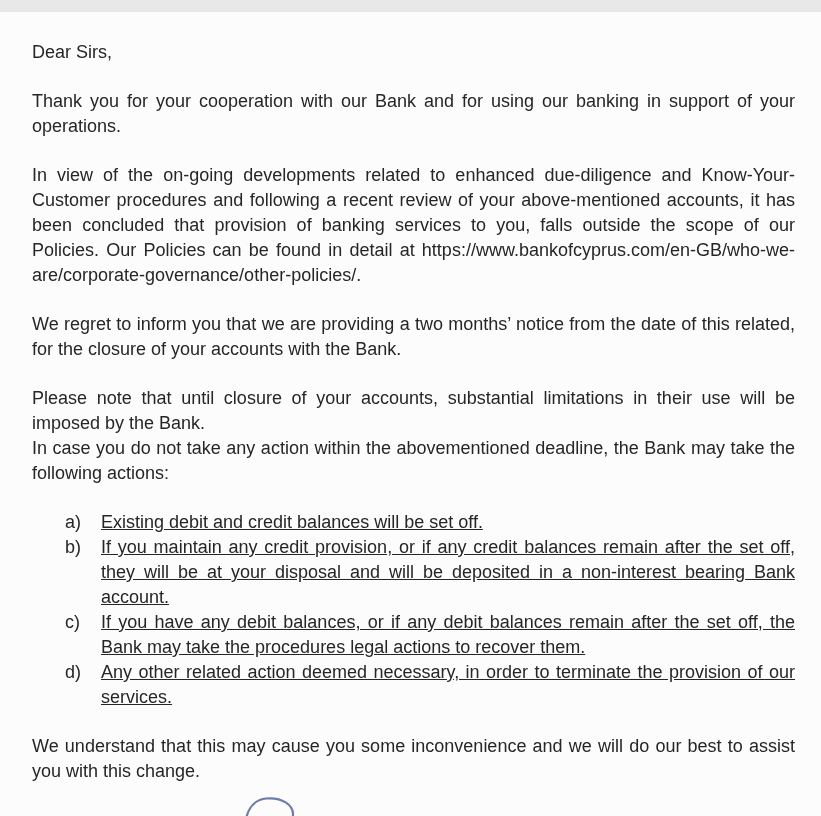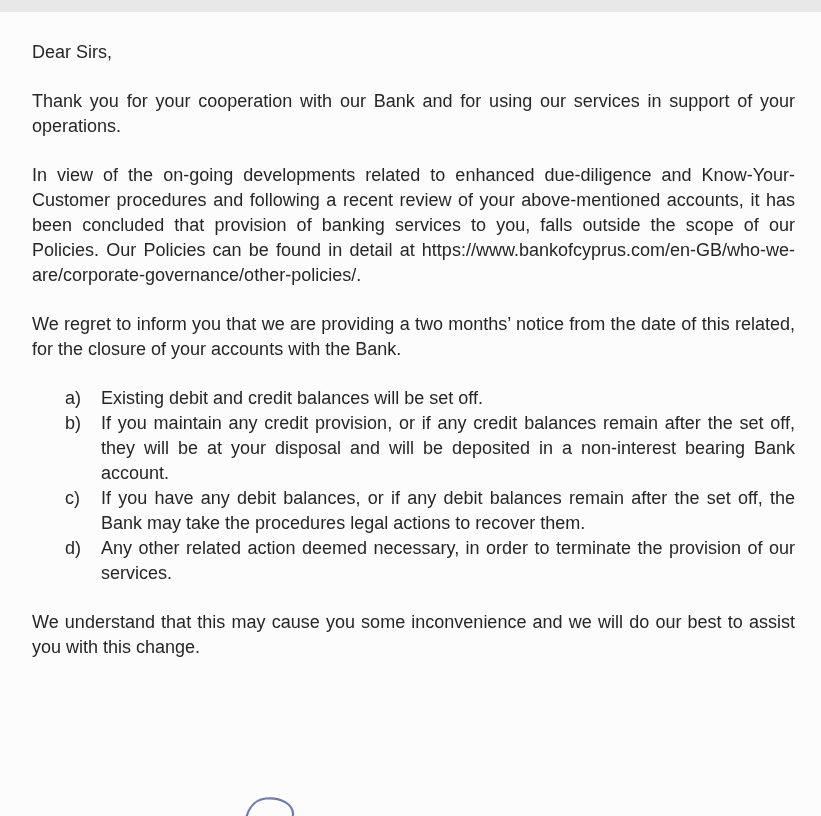--- a/index.html
+++ b/index.html
@@ -42,44 +42,49 @@
     align-items: flex-start;
   }
   .action .action-label {
     flex: 0 0 36px;
     text-align: left;
   }
   .action .action-text {
     flex: 1 1 auto;
     text-align: justify;
     word-break: break-word;
+    text-decoration: underline;
   }
   .closing { margin-bottom: 0; }
   .signature {
     position: absolute;
     left: 236px;
     top: 784px;
     width: 74px;
     height: 32px;
   }
 </style>
 </head>
 <body>
 
 <div class="page">
 
   <p class="greeting">Dear Sirs,</p>
 
 
-  <p class="para">Thank you for your cooperation with our Bank and for using our services in support of your operations.</p>
+  <p class="para">Thank you for your cooperation with our Bank and for using our banking in support of your operations.</p>
 
   <p class="para">In view of the on-going developments related to enhanced due-diligence and Know-Your-Customer procedures and following a recent review of your above-mentioned accounts, it has been concluded that provision of banking services to you, falls outside the scope of our Policies. Our Policies can be found in detail at https://www.bankofcyprus.com/en-GB/who-we-are/corporate-governance/other-policies/.</p>
 
   <p class="para">We regret to inform you that we are providing a two months’ notice from the date of this related, for the closure of your accounts with the Bank.</p>
 
+  <div class="para-group">
+    <p class="para">Please note that until closure of your accounts, substantial limitations in their use will be imposed by the Bank.</p>
+    <p class="para">In case you do not take any action within the abovementioned deadline, the Bank may take the following actions:</p>
+  </div>
 
   <ol class="actions">
     <li class="action">
       <span class="action-label">a)</span>
       <span class="action-text">Existing debit and credit balances will be set off.</span>
     </li>
     <li class="action">
       <span class="action-label">b)</span>
       <span class="action-text">If you maintain any credit provision, or if any credit balances remain after the set off, they will be at your disposal and will be deposited in a non-interest bearing Bank account.</span>
     </li>

